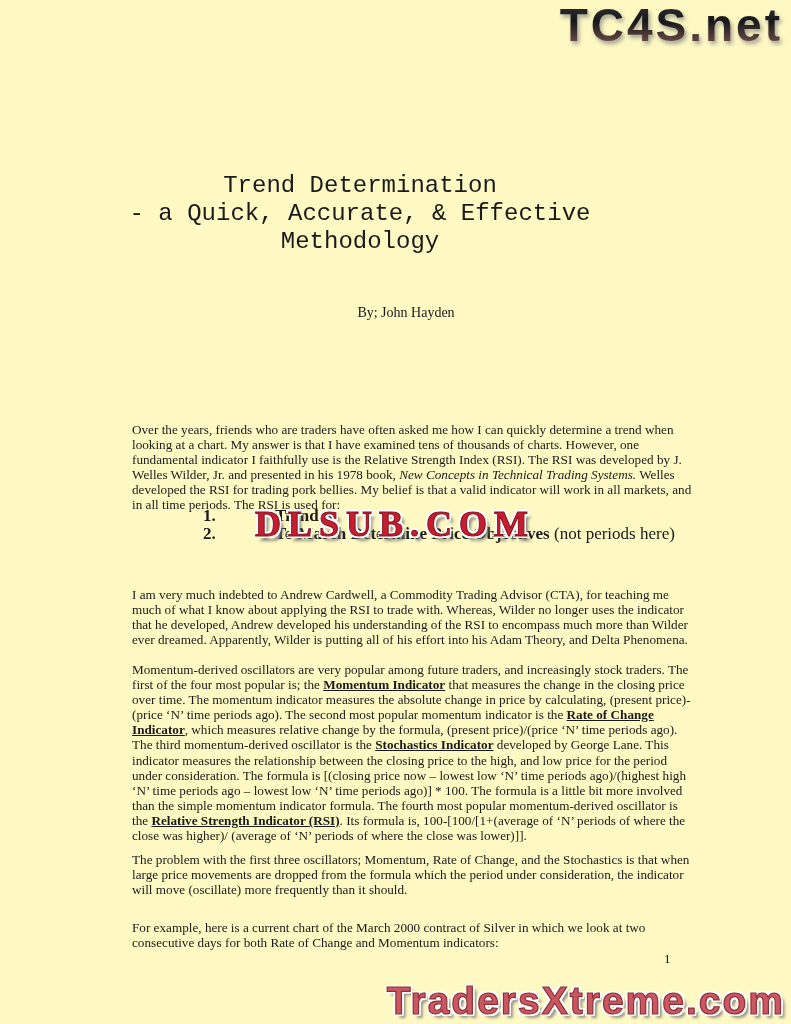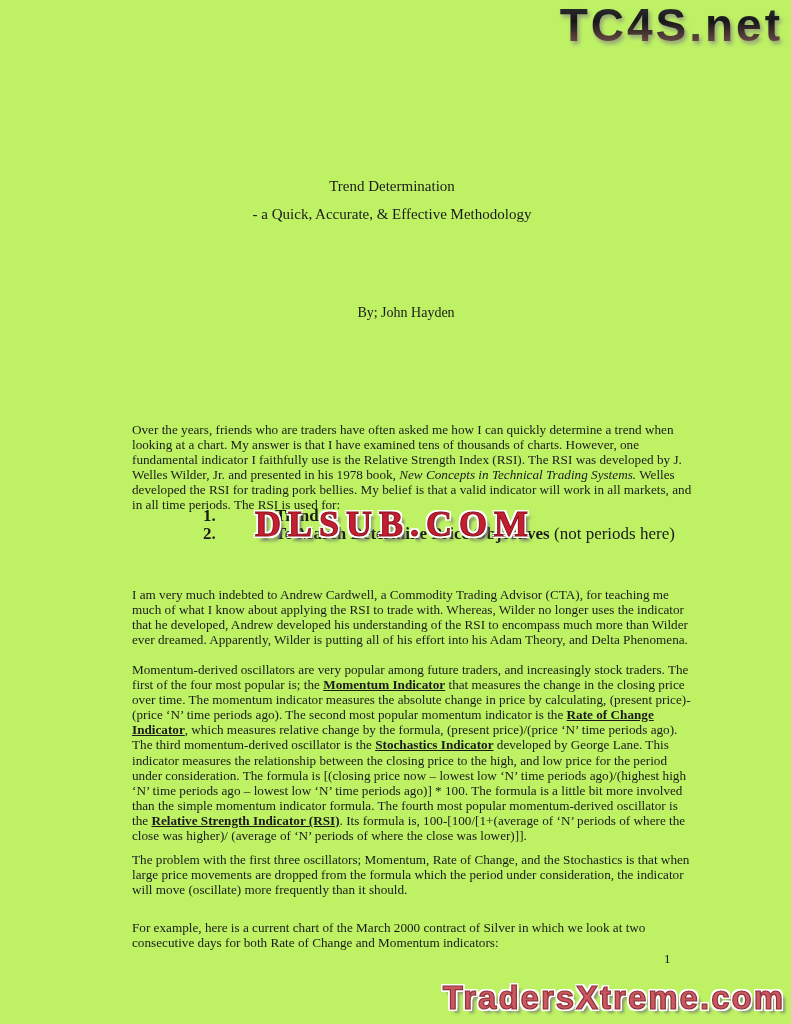--- a/index.html
+++ b/index.html
@@ -1,32 +1,32 @@
 <!DOCTYPE html>
 <html><head>
 <meta charset="utf-8">
 <style>
   html,body{margin:0;padding:0;background:#ffffff;}
-  .page{position:relative;width:791px;height:1024px;background:#bef264;overflow:hidden;
+  .page{position:relative;width:791px;height:1024px;background:#fef9c3;overflow:hidden;
         font-family:"Liberation Serif", serif;color:#1a1a1a;}
 
   
   .tc4s{position:absolute;top:2px;right:8px;
         font-family:"Liberation Sans", sans-serif;font-weight:bold;
         font-size:46px;letter-spacing:3px;line-height:1;
         color:#3a2b29;
         filter:drop-shadow(2px 3px 2px rgba(130,130,130,.75));}
   @supports ((-webkit-background-clip: text) or (background-clip: text)){
     .tc4s{background:linear-gradient(180deg,#333336 0%,#17171a 42%,#4a3734 70%,#7d5551 100%);
           -webkit-background-clip:text;background-clip:text;color:transparent;}
   }
 
   
-  .title{position:absolute;top:172px;left:112px;width:560px;text-align:center;
-         font-size:15px;line-height:28px;}
+  .title{position:absolute;top:172px;left:80px;width:560px;text-align:center;
+         font-size:24px;line-height:28px;font-family:Liberation Mono, monospace;}
   .byline{position:absolute;top:305px;left:116px;width:580px;text-align:center;font-size:14px;}
 
   
   .body{position:absolute;left:116px;width:562px;margin:16px;
         font-size:13.2px;line-height:15.1px;text-align:left;}
   .p1{top:406px;}
   .p2{top:571px;}
   .p3{top:646px;}
   .p4{top:836px;}
   .p5{top:904px;}
@@ -47,21 +47,21 @@
      -webkit-text-stroke:1px #8c101c;
      text-shadow:
        -2px -2px 0 #fff, 2px -2px 0 #fff, -2px 2px 0 #fff, 2px 2px 0 #fff,
        -2px 0 0 #fff, 2px 0 0 #fff, 0 -2px 0 #fff, 0 2px 0 #fff,
        4px 5px 3px rgba(110,110,110,.8); margin-top: 16px;}
 
   
   .pagenum{position:absolute;top:951px;left:664px;font-size:13px;}
   .txtreme{position:absolute;top:980px;right:6px;
      font-family:"Liberation Sans", sans-serif;font-weight:bold;
-     font-size:33px;letter-spacing:2px;line-height:1.1;
+     font-size:39px;letter-spacing:2px;line-height:1.1;
      color:#cb5860;
      -webkit-text-stroke:1.2px #8d3138;
      text-shadow:
        -2px -2px 0 #fff, 2px -2px 0 #fff, -2px 2px 0 #fff, 2px 2px 0 #fff,
        -2px 0 0 #fff, 2px 0 0 #fff, 0 -2px 0 #fff, 0 2px 0 #fff,
        4px 4px 3px rgba(120,120,120,.8);}
 </style>
 </head>
 <body>
 

